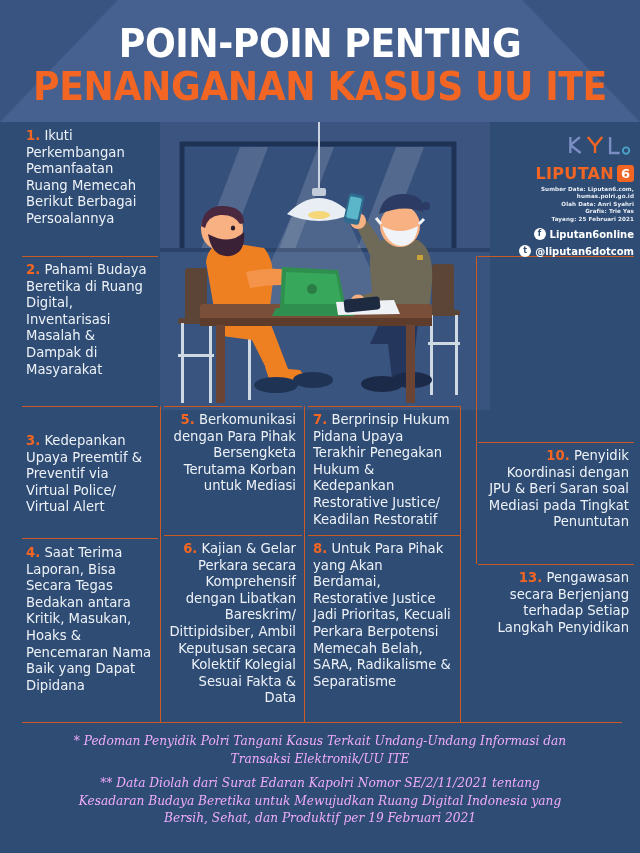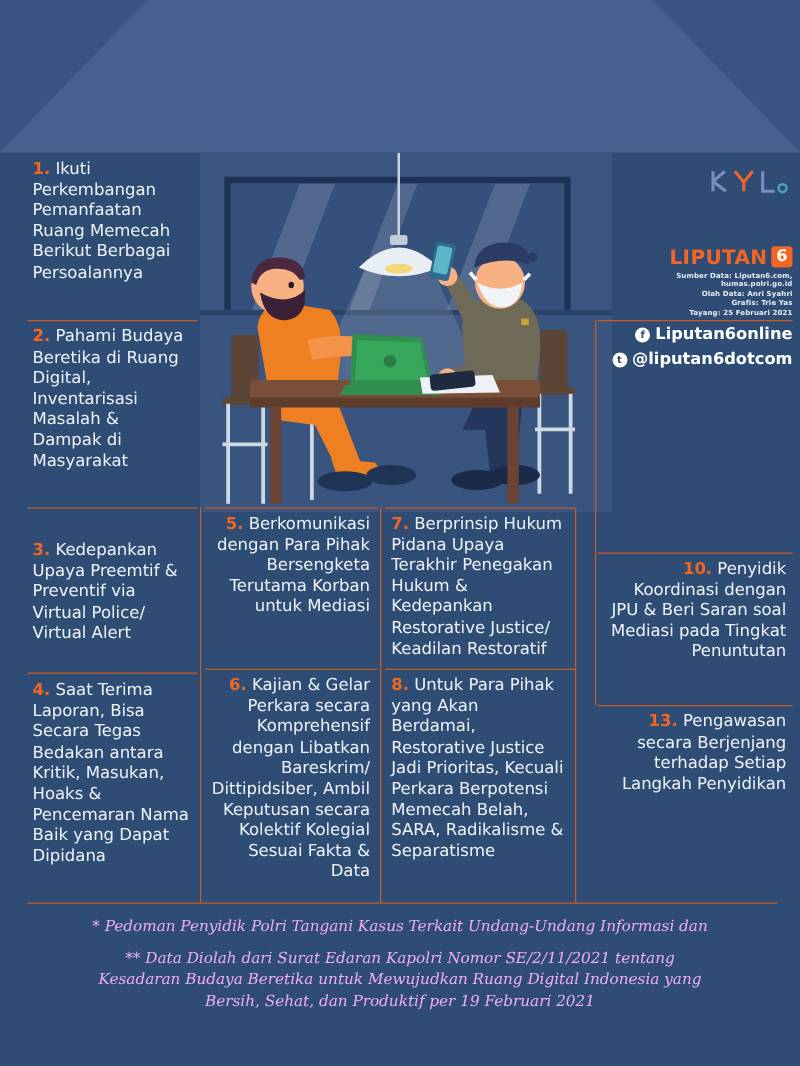--- a/index.html
+++ b/index.html
@@ -87,21 +87,20 @@
     right: 6px; top: 132px;
     width: 140px;
     text-align: right;
     z-index: 5;
   }
   .kly-logo { height: 26px; margin-bottom: 2px; }
   .liputan-row {
     display: flex; align-items: center; justify-content: flex-end;
     gap: 3px;
     margin-bottom: 3px;
-    margin-top: 32px;
   }
   .liputan-word {
     font-family: "DejaVu Sans", sans-serif;
     font-weight: bold;
     font-size: 16px;
     letter-spacing: 0.3px;
     color: #f26522;
   }
   .liputan-six {
     display: inline-block;
@@ -129,21 +128,21 @@
   .social-badge {
     width: 12px; height: 12px; border-radius: 50%;
     background: #ffffff;
     color: #2f4d74;
     font-size: 8px; font-weight: bold;
     line-height: 12px; text-align: center;
     font-family: "DejaVu Sans", sans-serif;
     flex: 0 0 auto;
   }
   .social-label {
-    font-size: 13px; font-weight: bold;
+    font-size: 10px; font-weight: bold;
     color: #ffffff;
     font-family: "DejaVu Sans", sans-serif;
   }
 
   
   .pt {
     position: absolute;
     box-sizing: border-box;
     font-family: "DejaVu Sans", sans-serif;
     color: #eef2f8;
@@ -197,20 +196,24 @@
   .footer .f2 { margin-top: 7px; }
 </style>
 </head>
 <body>
 
 <div id="page">
 
   <div class="banner">
     <div class="banner-corner-l"></div>
     <div class="banner-corner-r"></div>
+  </div>
+  <div class="title-wrap">
+    <h1 class="title-1">POIN-POIN PENTING</h1>
+    <h2 class="title-2">PENANGANAN KASUS UU ITE</h2>
   </div>
 
   <div class="illus">
     <svg width="330" height="288" viewBox="0 0 330 288">
 
       <rect x="0" y="0" width="330" height="288" fill="#3c5580"></rect>
 
       <rect x="22" y="22" width="272" height="108" fill="#36507c" stroke="#1d3255" stroke-width="5"></rect>
       <g opacity="0.14">
         <polygon points="40,130 80,25 108,25 68,130" fill="#ffffff"></polygon>
@@ -382,18 +385,19 @@
   </div>
   <div class="pt" id="p10">
     <span class="num">10.</span><span> Penyidik Koordinasi dengan JPU &amp; Beri Saran soal Mediasi pada Tingkat Penuntutan</span>
   </div>
   <div class="pt" id="p11">
     <span class="num">13.</span><span> Pengawasan secara Berjenjang terhadap Setiap Langkah Penyidikan</span>
   </div>
 
   <div class="footer">
     <p>* Pedoman Penyidik Polri Tangani Kasus Terkait Undang-Undang Informasi dan</p>
+    <p>Transaksi Elektronik/UU ITE</p>
     <p class="f2">** Data Diolah dari Surat Edaran Kapolri Nomor SE/2/11/2021 tentang</p>
     <p>Kesadaran Budaya Beretika untuk Mewujudkan Ruang Digital Indonesia yang</p>
     <p>Bersih, Sehat, dan Produktif per 19 Februari 2021</p>
   </div>
 
 </div>
 
 </body></html>

